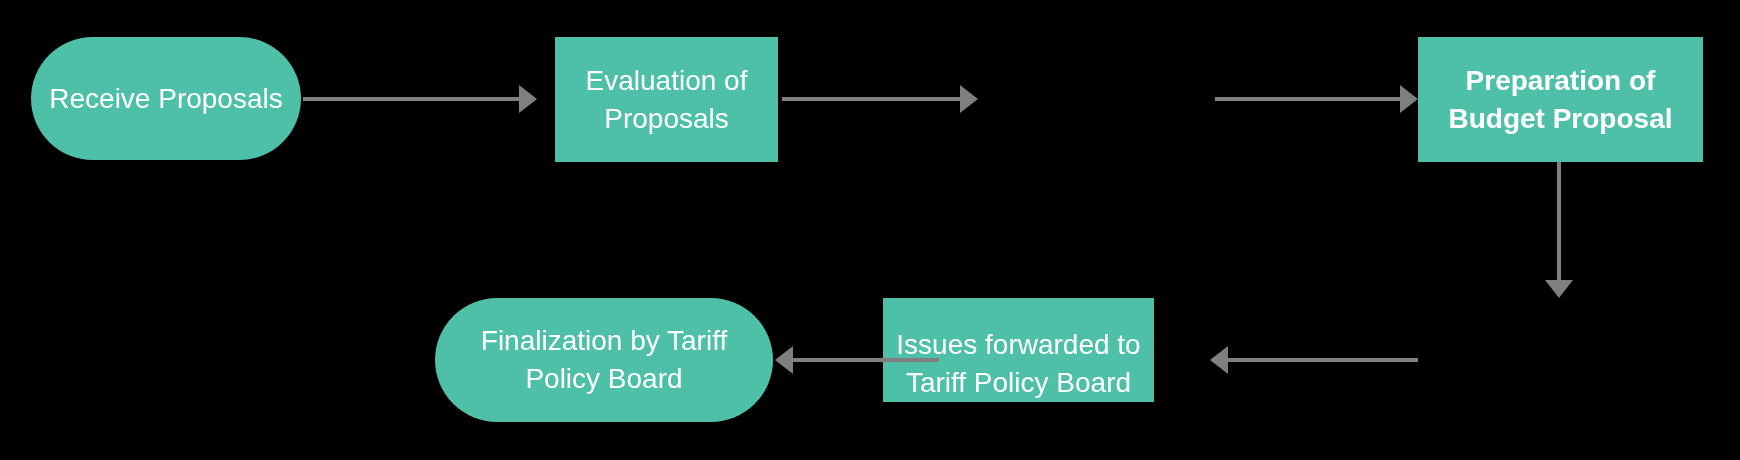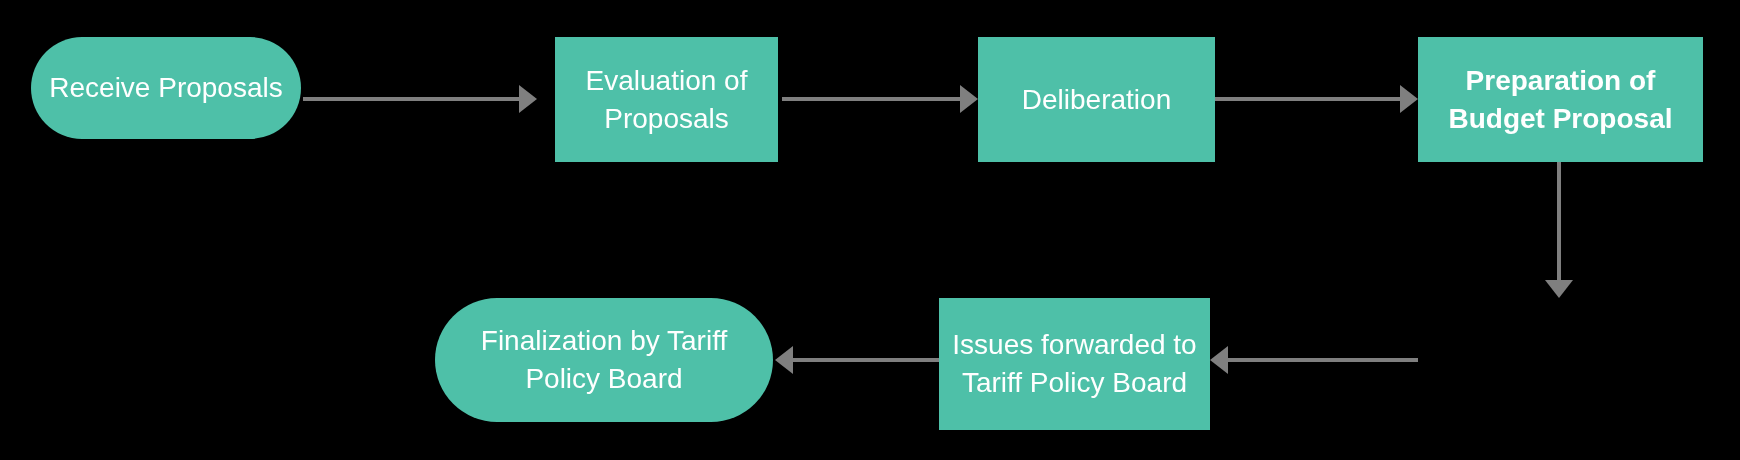--- a/index.html
+++ b/index.html
@@ -58,40 +58,37 @@
     border-left: 14px solid transparent;
     border-right: 14px solid transparent;
     border-top: 18px solid var(--conn);
   }
 </style>
 </head>
 <body>
 
 <div class="canvas">
 
-  <div class="node pill" style="left:31px; top:37px; width:270px; height:102px;">
+  <div class="node pill" style="left:31px; top:37px; width:270px; height:123px;">
     <span class="label">Receive Proposals</span>
   </div>
 
   <div class="node" style="left:555px; top:37px; width:223px; height:125px;">
     <span class="label">Evaluation of
 Proposals</span>
   </div>
 
-  <div class="node" style="left:978px; top:37px; width:237px; height:125px;">
-    <span class="label">Deliberation</span>
-  </div>
 
   <div class="node" style="left:1418px; top:37px; width:285px; height:125px;font-weight:bold;">
     <span class="label">Preparation of
 Budget Proposal</span>
   </div>
 
 
-  <div class="node" style="left:939px; top:298px; width:271px; height:132px;">
+  <div class="node" style="left:883px; top:298px; width:271px; height:104px;align-items:flex-end;">
     <span class="label">Issues forwarded to
 Tariff Policy Board</span>
   </div>
 
   <div class="node pill" style="left:435px; top:298px; width:338px; height:124px;justify-content:center;">
     <span class="label">Finalization by Tariff
 Policy Board</span>
   </div>
 
   <div>

